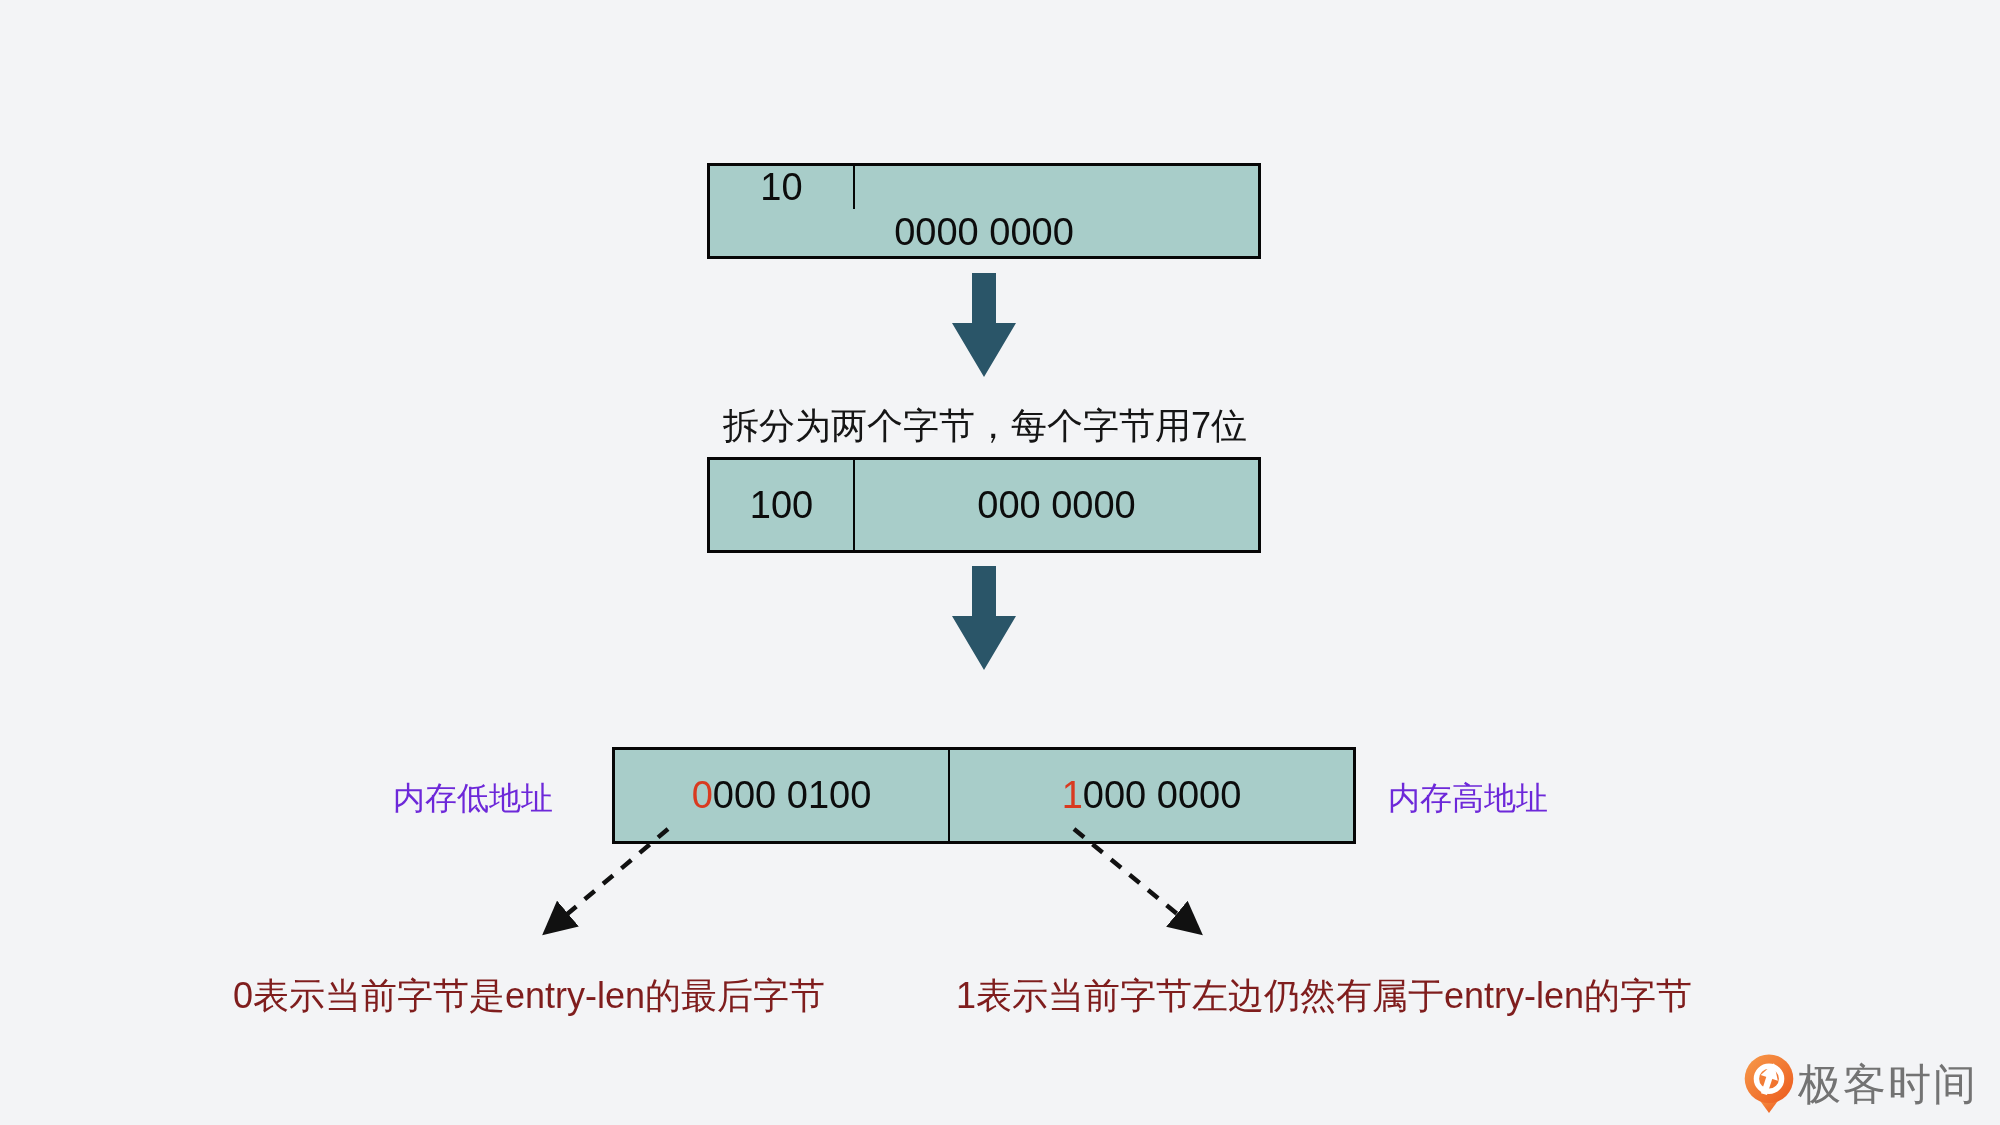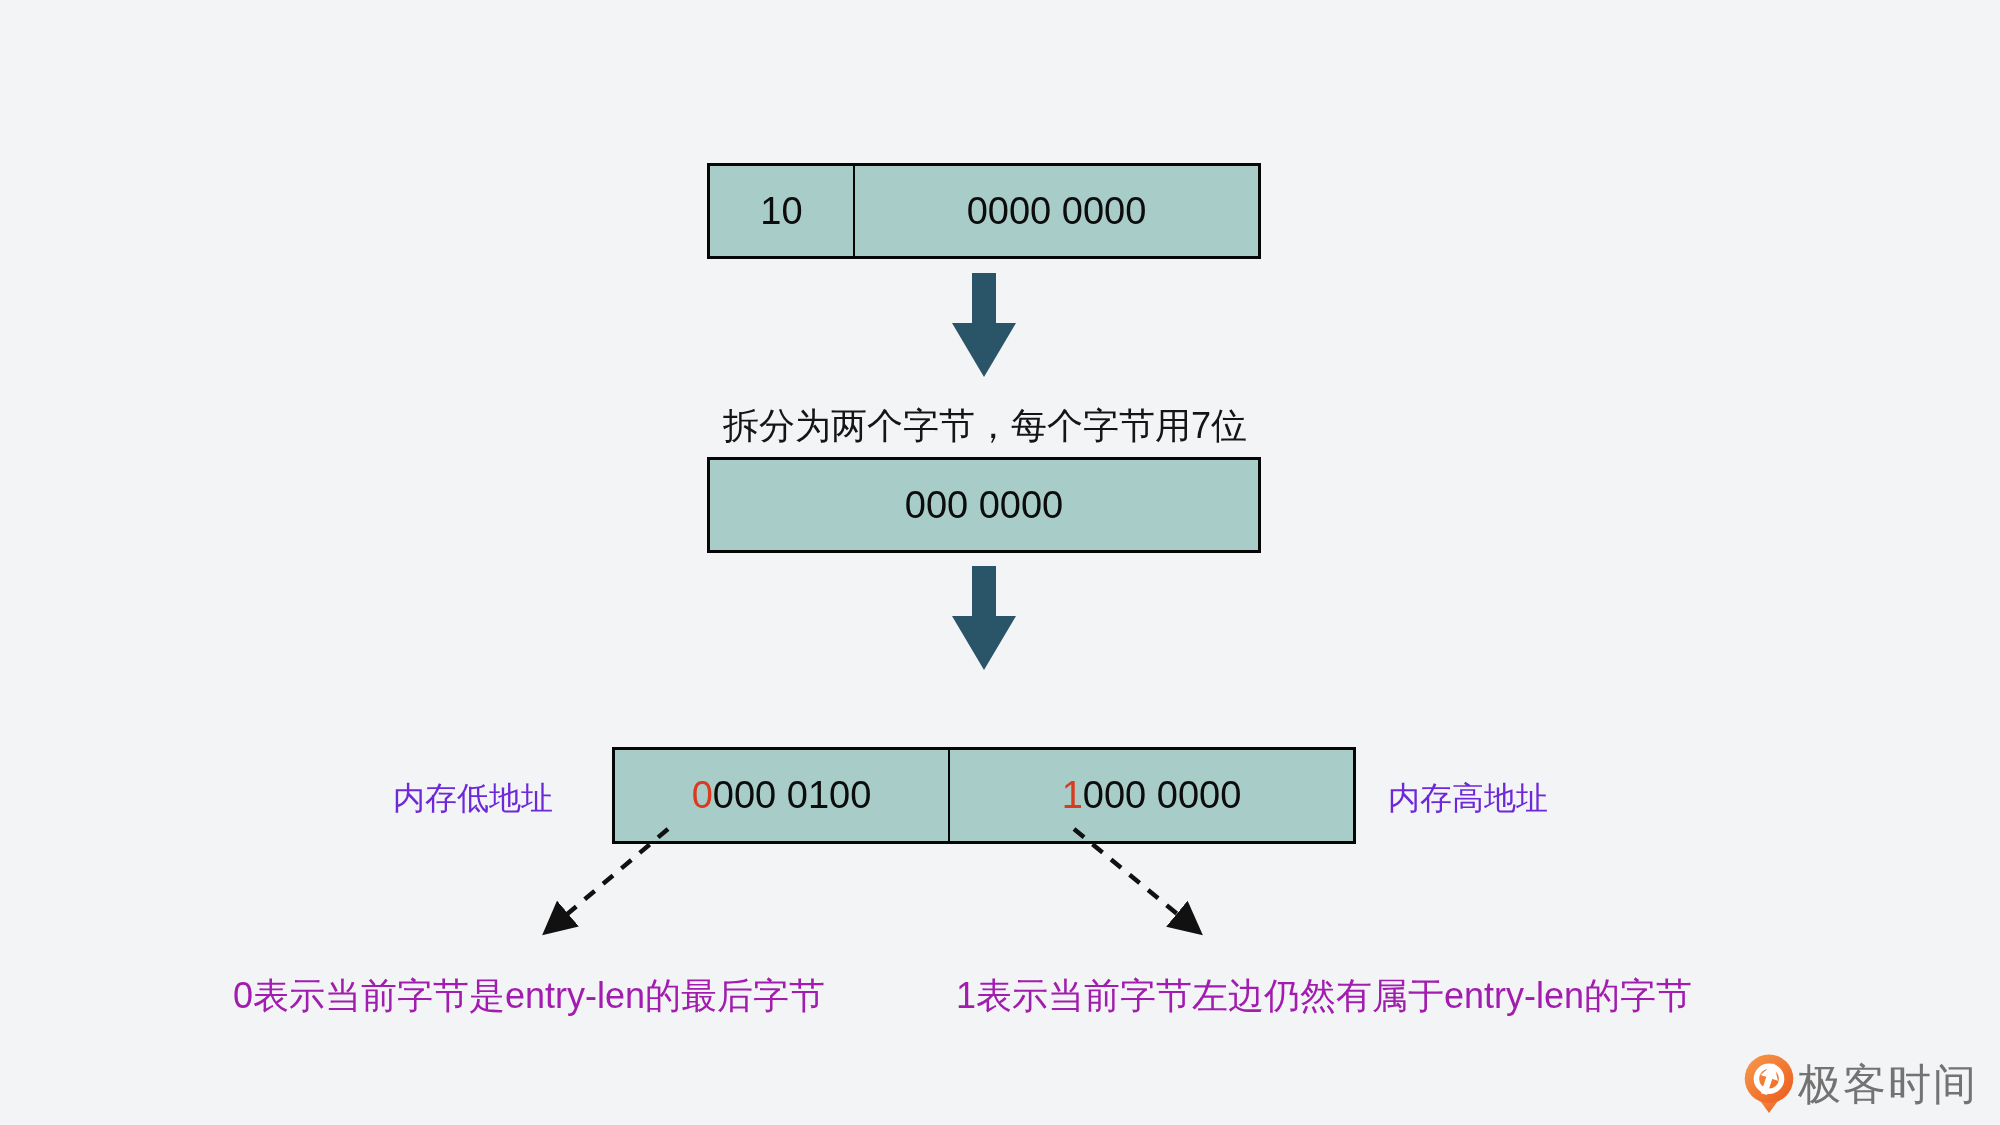--- a/index.html
+++ b/index.html
@@ -32,46 +32,47 @@
     white-space:pre;
     box-sizing:border-box;
   }
   .bin-cell.first{border-right:2.5px solid #060606;}
   .bin-cell.grow{flex:1;}
   .red-digit{color:#d93a20;}
   .side-label{
     font-size:32px;color:#6d28d9;white-space:nowrap;
   }
   .note{
-    font-size:36px;color:#a21caf;white-space:nowrap;
+    font-size:36px;color:#7f1d1d;white-space:nowrap;
   }
   .overlay-svg{position:absolute;left:0;top:0;}
   .logo{
     position:absolute;left:1742px;top:1053px;
     display:flex;align-items:center;
   }
   .logo-text{
     font-size:43px;font-weight:400;color:#737373;
     letter-spacing:2px;margin-left:2px;white-space:nowrap;
   }
 </style>
 </head>
 <body>
 
 <div class="canvas">
 
 
-  <div class="bin-box" style="left:707px;top:163px;width:554px;height:96px;">
+  <div class="bin-box" style="left:707px;top:163px;width:554px;height:96px;flex-direction:column;">
     <div class="bin-cell first" style="width:145px;">10</div>
     <div class="bin-cell grow">0000 0000</div>
   </div>
 
   <div class="abs title" style="left:985px;top:406px;">拆分为两个字节，每个字节用7位</div>
 
   <div class="bin-box" style="left:707px;top:457px;width:554px;height:96px;">
+    <div class="bin-cell first" style="width:145px;">100</div>
     <div class="bin-cell grow">000 0000</div>
   </div>
 
 
   <div class="abs side-label" style="left:393px;top:777px;">内存低地址</div>
 
   <div class="bin-box" style="left:612px;top:747px;width:744px;height:97px;">
     <div class="bin-cell first" style="width:335px;"><span class="red-digit">0</span><span>000 0100</span></div>
     <div class="bin-cell grow"><span class="red-digit">1</span><span>000 0000</span></div>
   </div>

